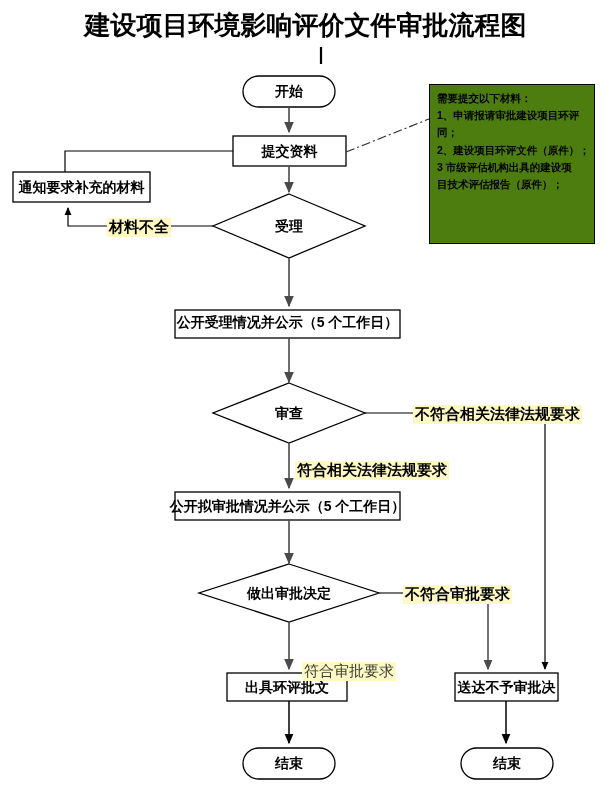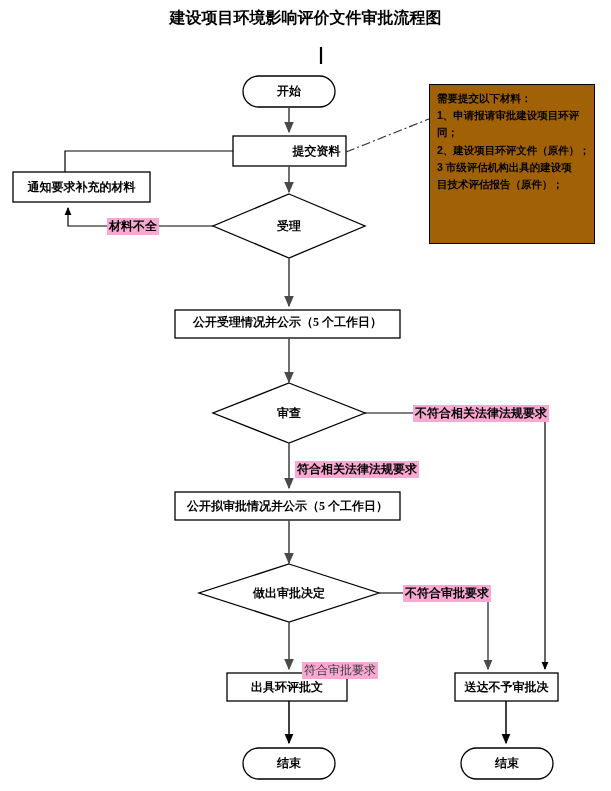--- a/index.html
+++ b/index.html
@@ -14,21 +14,21 @@
     background: #ffffff;
     overflow: hidden;
     font-family: "Liberation Sans", "DejaVu Sans", sans-serif;
   }
   #page-title {
     position: absolute;
     left: 0;
     top: 8px;
     width: 611px;
     text-align: center;
-    font-size: 16px;
+    font-size: 26px;
     font-weight: 700;
     color: #000000;
     letter-spacing: 0px;
     white-space: nowrap;
     font-family: Liberation Serif, serif;
   }
   svg.flow {
     position: absolute;
     left: 0;
     top: 0;
@@ -36,51 +36,51 @@
     height: 791px;
   }
   .node-label {
     position: absolute;
     display: flex;
     align-items: center;
     justify-content: center;
     text-align: center;
     color: #000000;
     font-weight: 700;
-    font-size: 12px;
+    font-size: 14px;
     line-height: 1.2;
-    font-family: Liberation Serif, serif;
+    font-family: Liberation Sans, sans-serif;
     white-space: nowrap;
     pointer-events: none;
   }
   .edge-label {
     position: absolute;
     color: #000000;
     font-weight: 700;
-    font-size: 12px;
+    font-size: 15px;
     font-family: Liberation Serif, serif;
     white-space: nowrap;
-    background: #f9a8d4;
+    background: #fef9c3;
     padding: 0 2px;
     pointer-events: none;
   }
   .edge-label.thin {
     font-weight: 400;
     color: #3a3a3a;
     margin-top: 29px;
   }
   #note-box {
     position: absolute;
     left: 429px;
     top: 84px;
     width: 166px;
     height: 160px;
     border: 1.4px solid #000000;
     box-sizing: border-box;
-    background: #a16207;
+    background: #4d7c0f;
     padding: 5px 6px 0 7px;
   }
   #note-box .note-line {
     font-size: 10.5px;
     font-weight: 700;
     color: #000000;
     line-height: 17.2px;
     white-space: nowrap;
     font-family: "Liberation Sans", "DejaVu Sans", sans-serif;
   }
@@ -150,21 +150,21 @@
 
     <line x1="289" y1="701" x2="289" y2="743" stroke="#000000" stroke-width="1.5" marker-end="url(#arrowBlack)"></line>
 
     <line x1="506" y1="701" x2="506" y2="743" stroke="#000000" stroke-width="1.5" marker-end="url(#arrowBlack)"></line>
 
     <rect x="243" y="748" width="92" height="31" rx="15.5" ry="15.5" fill="#ffffff" stroke="#000000" stroke-width="1.3"></rect>
     <rect x="461" y="748" width="92" height="31" rx="15.5" ry="15.5" fill="#ffffff" stroke="#000000" stroke-width="1.3"></rect>
   </svg>
 
   <div class="node-label" style="left:243px; top:76px; width:92px; height:31px;">开始</div>
-  <div class="node-label" style="left:233px; top:136px; width:113px; height:30px;padding-left:27px;">提交资料</div>
+  <div class="node-label" style="left:233px; top:136px; width:113px; height:30px;">提交资料</div>
   <div class="node-label" style="left:249px; top:212px; width:80px; height:28px;">受理</div>
   <div class="node-label" style="left:13px; top:172px; width:137px; height:30px;">通知要求补充的材料</div>
   <div class="node-label" style="left:175px; top:310px; width:225px; height:24px;">公开受理情况并公示（5 个工作日）</div>
   <div class="node-label" style="left:249px; top:399px; width:80px; height:28px;">审查</div>
   <div class="node-label" style="left:175px; top:492px; width:225px; height:28px;">公开拟审批情况并公示（5 个工作日）</div>
   <div class="node-label" style="left:229px; top:579px; width:120px; height:28px;">做出审批决定</div>
   <div class="node-label" style="left:227px; top:673px; width:120px; height:28px;">出具环评批文</div>
   <div class="node-label" style="left:455px; top:673px; width:103px; height:28px;">送达不予审批决</div>
   <div class="node-label" style="left:243px; top:748px; width:92px; height:31px;">结束</div>
   <div class="node-label" style="left:461px; top:748px; width:92px; height:31px;">结束</div>

